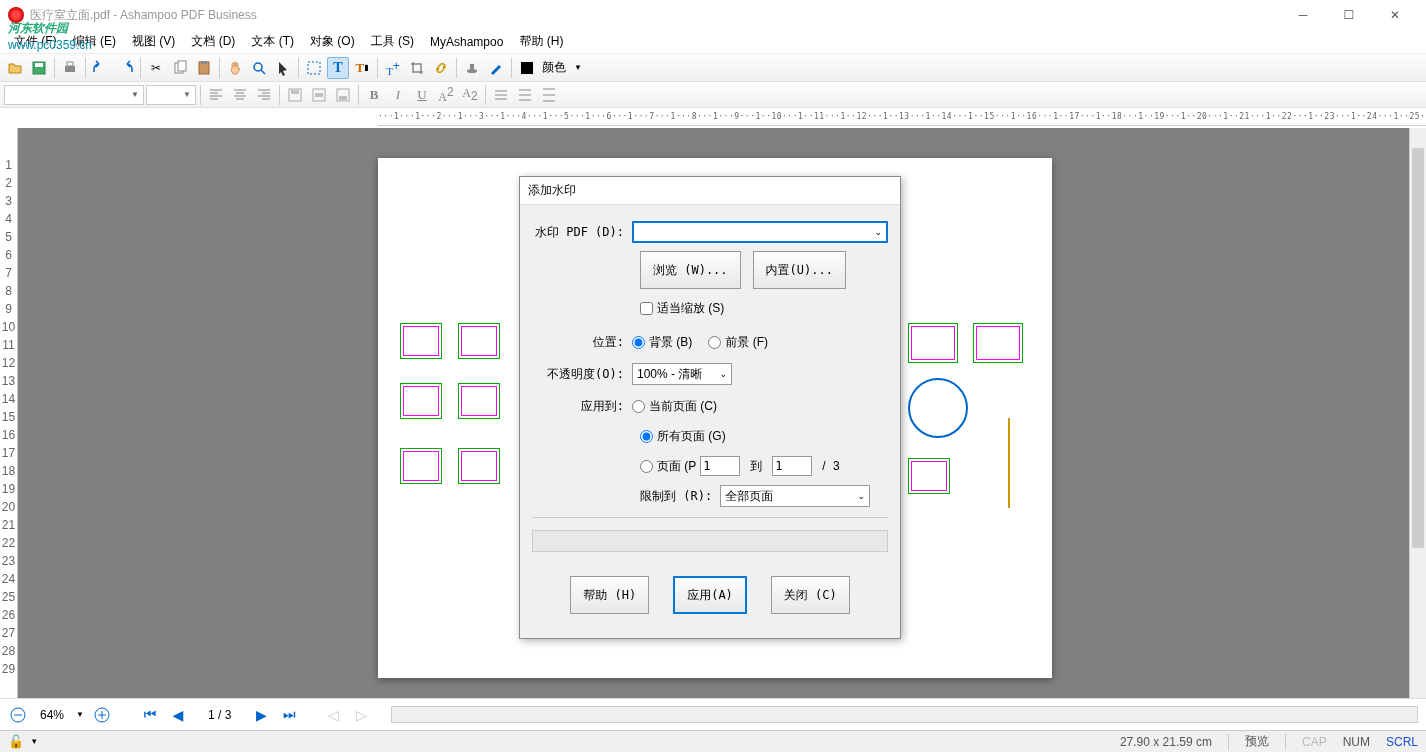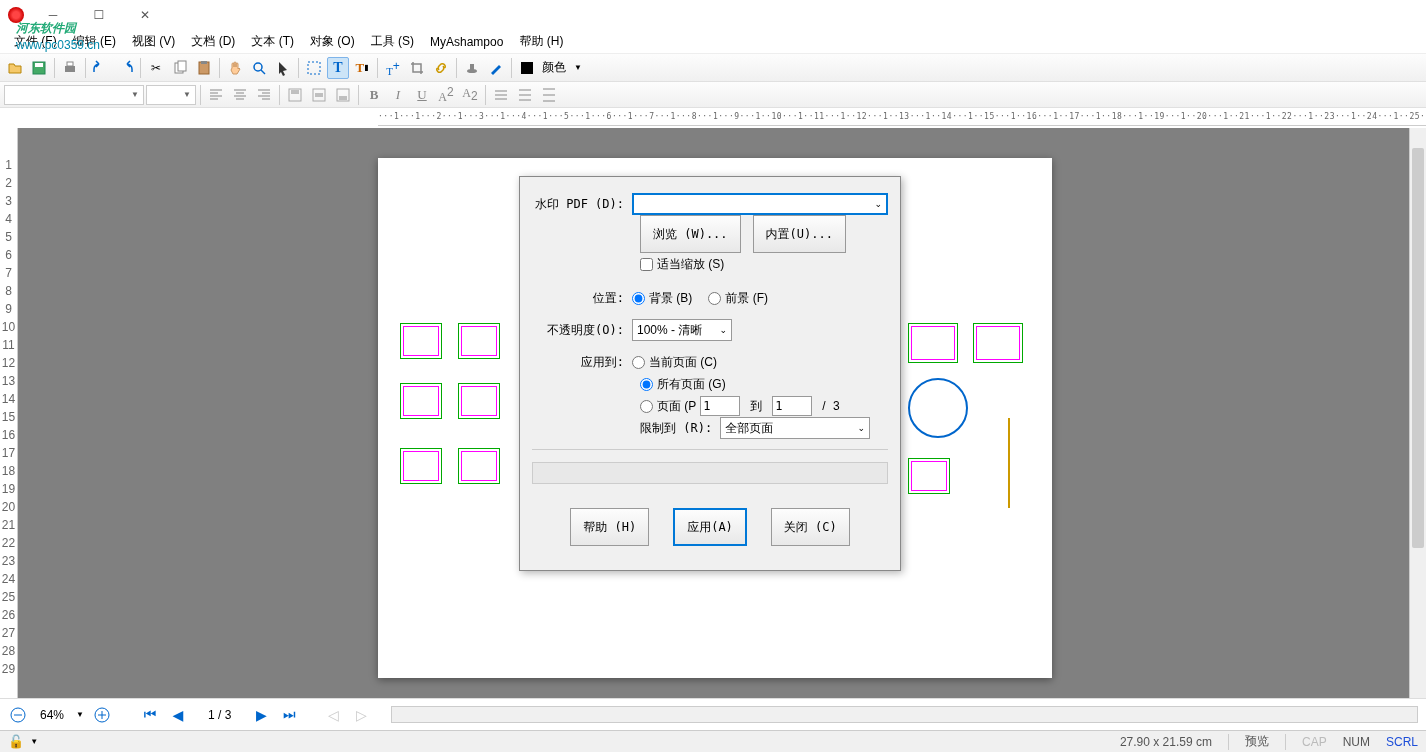--- a/index.html
+++ b/index.html
@@ -41,21 +41,21 @@
 .doc-page { position: absolute; left: 360px; top: 30px; width: 674px; height: 520px; background: #fff; box-shadow: 0 2px 8px rgba(0,0,0,0.4); }
 .drawing-block { position: absolute; border: 1px solid #0a0; }
 .drawing-block::after { content: ""; position: absolute; inset: 2px; border: 1px solid #f0f; }
 .scrollbar-v { position: absolute; right: 0; top: 0; bottom: 0; width: 17px; background: #f0f0f0; border-left: 1px solid #ccc; }
 .scrollbar-v .thumb { position: absolute; left: 2px; right: 2px; top: 20px; height: 400px; background: #ccc; border-radius: 2px; }
 
 
 .dialog { position: absolute; left: 519px; top: 176px; width: 382px; background: #f0f0f0; border: 1px solid #888; box-shadow: 2px 2px 8px rgba(0,0,0,0.3); z-index: 10; }
 .dlg-title { height: 28px; background: #fff; display: flex; align-items: center; padding: 0 8px; border-bottom: 1px solid #ddd; }
 .dlg-body { padding: 16px 12px; }
-.dlg-row { display: flex; align-items: center; min-height: 22px; }
+.dlg-row { display: flex; align-items: center; margin-bottom: 8px; min-height: 22px; }
 .dlg-label { width: 100px; text-align: right; padding-right: 8px; font-family: monospace, "SimSun"; }
 .dlg-input { flex: 1; height: 22px; border: 2px solid #0078d7; background: #fff; display: flex; align-items: center; padding: 0 4px; }
 .dlg-input .arrow { margin-left: auto; font-size: 9px; }
 .dlg-btn { height: 38px; padding: 7px 12px; background: linear-gradient(#fdfdfd,#e8e8e8); border: 1px solid #999; cursor: pointer; display: inline-flex; align-items: center; font-family: monospace, "SimSun"; }
 .dlg-btn.primary { border: 2px solid #0078d7; }
 .dlg-radio, .dlg-check { display: inline-flex; align-items: center; gap: 4px; margin-right: 16px; font-family: monospace, "SimSun"; }
 .dlg-radio input, .dlg-check input { margin: 0; }
 .dlg-select { height: 22px; border: 1px solid #999; background: #fff; display: flex; align-items: center; padding: 0 4px; font-family: monospace, "SimSun"; }
 .dlg-select .arrow { margin-left: auto; font-size: 9px; }
 .dlg-numfield { width: 40px; height: 20px; border: 1px solid #999; background: #fff; display: inline-flex; align-items: center; padding: 0 2px; font-family: monospace; }
@@ -72,35 +72,36 @@
 .scrollbar-h { flex: 1; height: 17px; background: #f0f0f0; border: 1px solid #ccc; margin-left: 12px; position: relative; }
 
 
 .status-bar { position: absolute; bottom: 0; left: 0; right: 0; height: 22px; background: #f0f0f0; border-top: 1px solid #ccc; display: flex; align-items: center; padding: 0 8px; font-size: 11px; }
 .status-left { display: flex; align-items: center; gap: 6px; }
 .lock-icon { color: #d4a017; font-size: 13px; }
 .status-right { margin-left: auto; display: flex; align-items: center; gap: 16px; color: #555; }
 .status-sep { width: 1px; height: 16px; background: #ccc; }
 
 
-.wm-overlay { position: absolute; left: 16px; top: 10px; z-index: 50; pointer-events: none; font-size: 24px; font-weight: bold; color: #2a7; font-style: italic; text-shadow: 1px 1px 0 #fff; }
+.wm-overlay { position: absolute; left: 8px; top: 10px; z-index: 50; pointer-events: none; font-size: 24px; font-weight: bold; color: #2a7; font-style: italic; text-shadow: 1px 1px 0 #fff; }
 .wm-overlay .sub { font-size: 12px; color: #08a; display: block; font-style: normal; font-weight: normal; }
 
 svg { display: block; }
 </style>
 </head>
 <body>
 
 <div class="wm-overlay">
   <span>河东软件园</span>
   <span class="sub">www.pc0359.cn</span>
 </div>
 
 <div class="title-bar">
   <div class="app-icon"></div>
+  <div class="title-text">医疗室立面.pdf - Ashampoo PDF Business</div>
   <div class="win-controls">
     <div class="win-btn">─</div>
     <div class="win-btn">☐</div>
     <div class="win-btn">✕</div>
   </div>
 </div>
 
 <div class="menu-bar">
   <div class="menu-item">文件 (F)</div>
   <div class="menu-item">编辑 (E)</div>
@@ -353,20 +354,21 @@
       <div class="drawing-block" style="left:530px;top:300px;width:42px;height:36px"></div>
       <div style="position:absolute;left:630px;top:260px;width:28px;height:90px;border-left:2px solid #c90"></div>
     </div>
   </div>
   <div class="scrollbar-v">
       <div class="thumb"></div>
     </div>
 </div>
 
 <div class="dialog">
+  <div class="dlg-title">添加水印</div>
   <div class="dlg-body">
     <div class="dlg-row">
       <div class="dlg-label">水印 PDF (D):</div>
       <div class="dlg-input">
           <span class="arrow">⌄</span>
         </div>
     </div>
     <div class="dlg-row" style="padding-left:108px;gap:12px">
       <button class="dlg-btn">浏览 (W)...</button>
       <button class="dlg-btn">内置(U)...</button>

